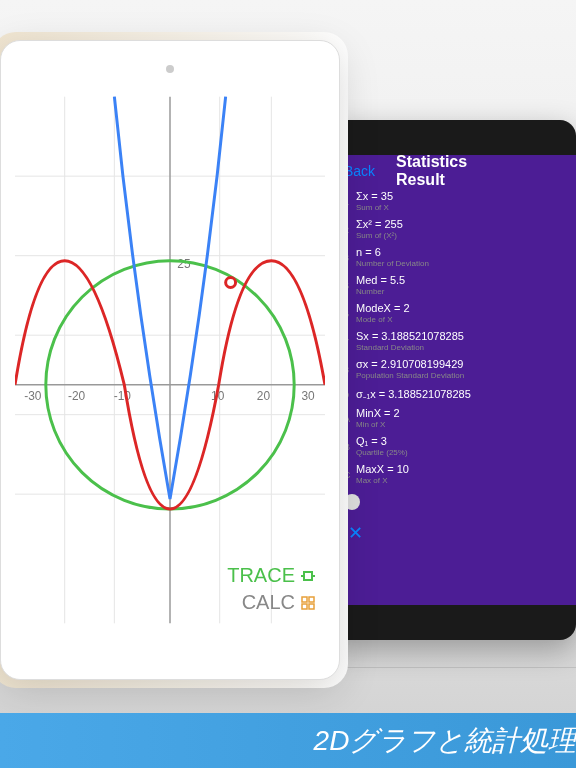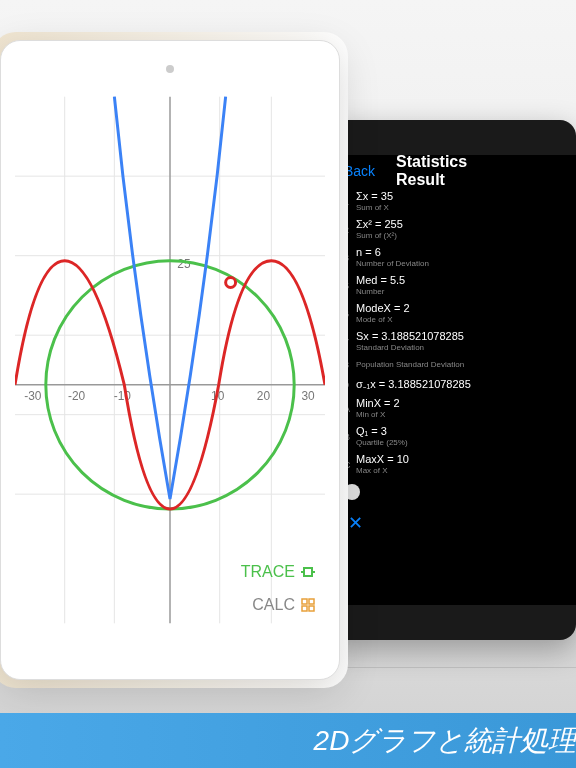--- a/index.html
+++ b/index.html
@@ -69,23 +69,23 @@
   position: absolute;
   bottom: 10px;
   right: 10px;
   text-align: right;
 }
 .graph-btn {
   display: flex;
   align-items: center;
   justify-content: flex-end;
   gap: 6px;
-  font-size: 16px;
+  font-size: 20px;
   font-weight: 400;
-  margin-top: 15px;
+  margin-top: 4px;
 }
 .trace { color: #4bc04b; }
 .calc { color: #888; }
 .icon-square {
   display: inline-block;
   width: 14px;
   height: 14px;
 }
 
 
@@ -99,21 +99,21 @@
   border-radius: 16px;
   box-shadow: 0 10px 30px rgba(0,0,0,0.3);
   z-index: 0;
 }
 .ipad-black .screen {
   position: absolute;
   left: 10px;
   top: 35px;
   right: 0;
   bottom: 35px;
-  background: #000000;
+  background: #4c1d95;
   overflow: hidden;
   color: #fff;
 }
 .stats-header {
   display: flex;
   align-items: center;
   padding: 8px;
   position: relative;
 }
 .back-btn {
@@ -317,20 +317,21 @@
         <div class="stat-row">
           <div class="stat-idx">7</div>
           <div class="stat-content">
             <div class="stat-main">Sx  =  3.188521078285</div>
             <div class="stat-sub">Standard Deviation</div>
           </div>
         </div>
         <div class="stat-row">
           <div class="stat-idx">8</div>
           <div class="stat-content">
+            <div class="stat-main">σx  =  2.910708199429</div>
             <div class="stat-sub">Population Standard Deviation</div>
           </div>
         </div>
         <div class="stat-row">
           <div class="stat-idx">9</div>
           <div class="stat-content">
             <div class="stat-main">σ₋₁x  =  3.188521078285</div>
           </div>
         </div>
         <div class="stat-row">

